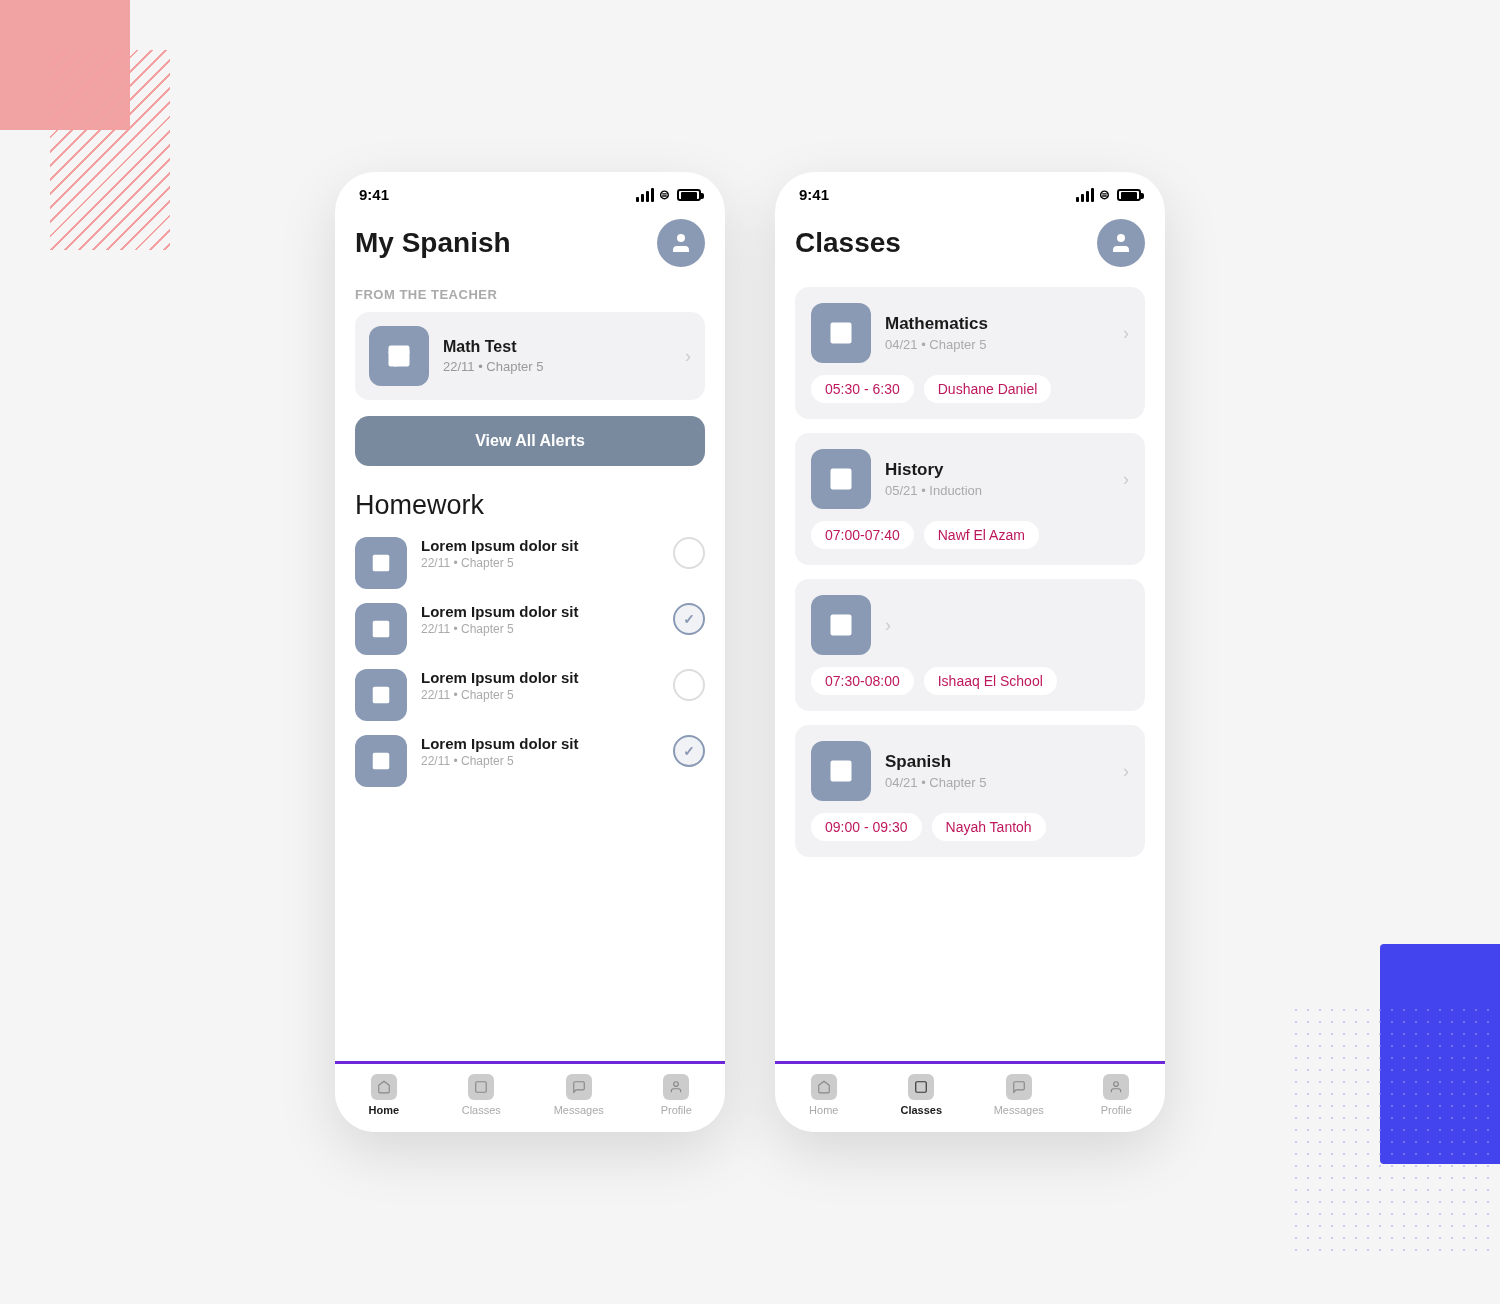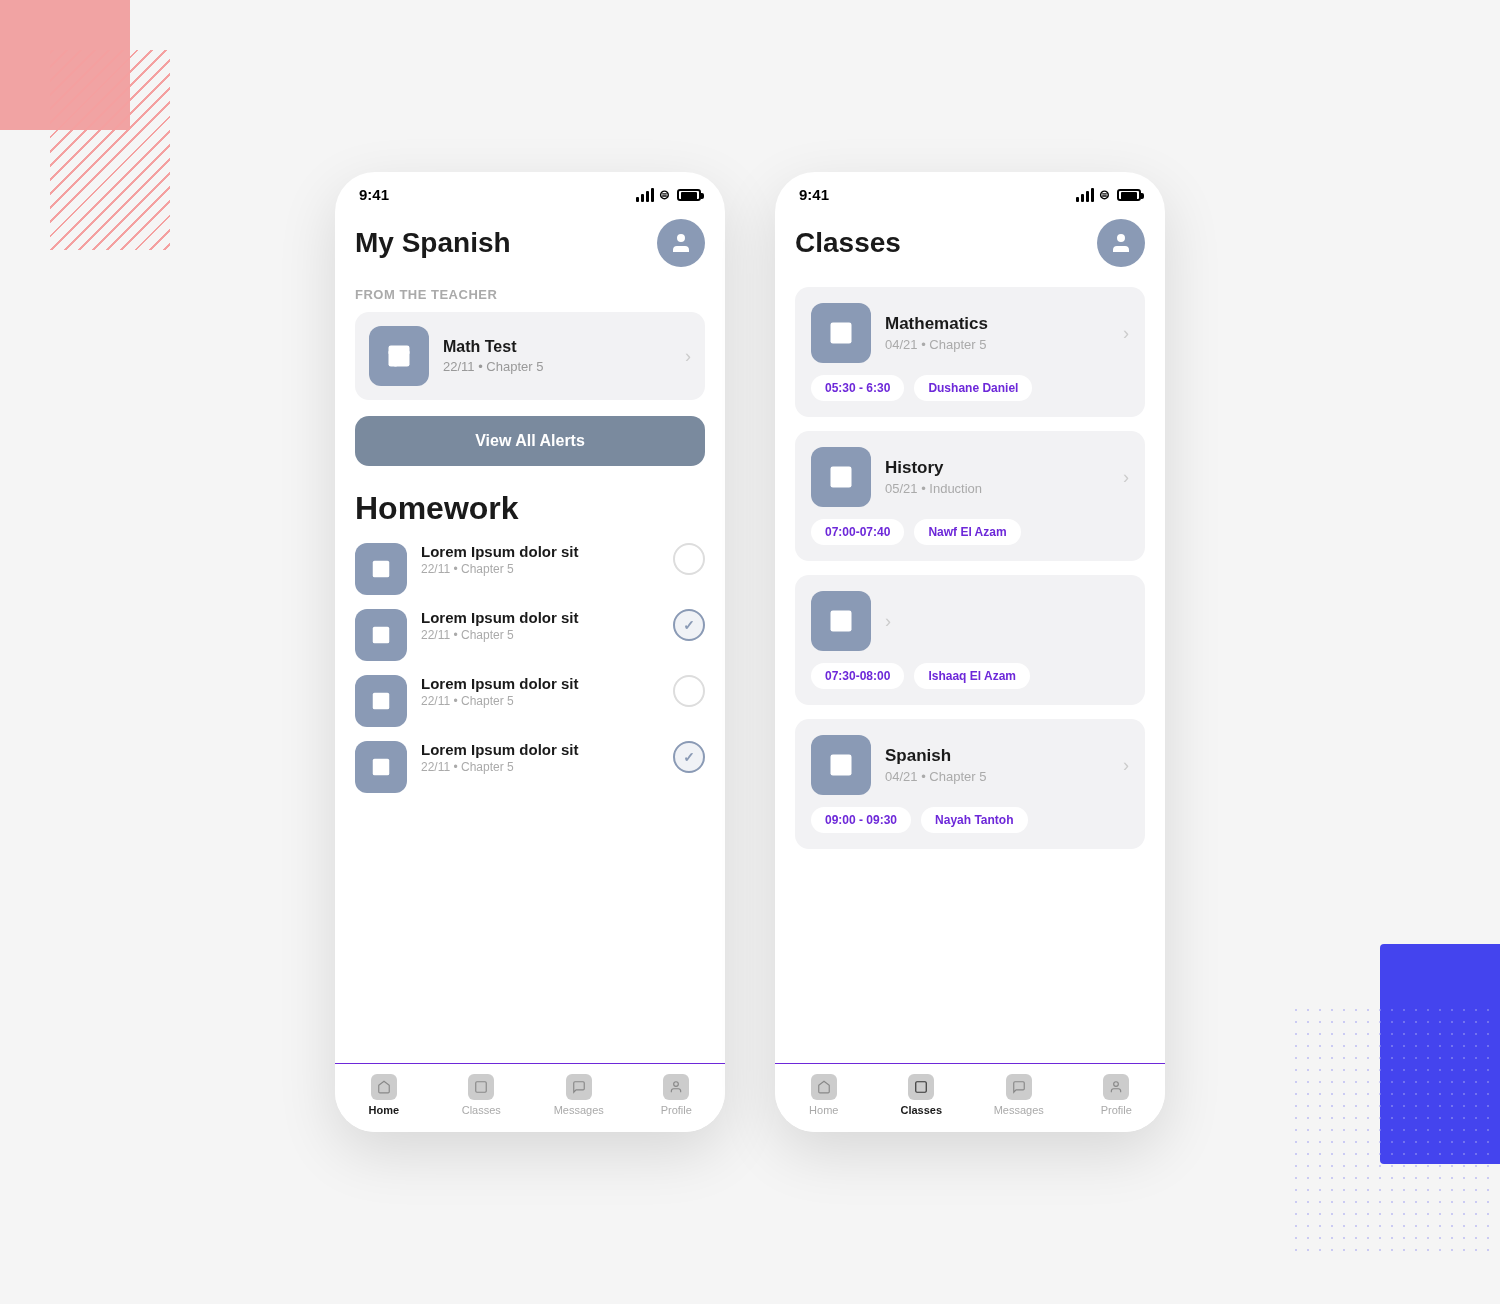--- a/index.html
+++ b/index.html
@@ -227,22 +227,22 @@
       padding: 16px;
       width: 100%;
       font-size: 16px;
       font-weight: 600;
       cursor: pointer;
       margin-bottom: 24px;
     }
 
     
     .section-title {
-      font-size: 32px;
-      font-weight: 700;
+      font-size: 27px;
+      font-weight: 400;
       color: #1a1a1a;
       margin-bottom: 16px;
     }
 
     
     .hw-item {
       display: flex;
       align-items: flex-start;
       gap: 14px;
       margin-bottom: 14px;
@@ -287,21 +287,21 @@
     .hw-check.checked::after {
       content: '✓';
       color: #8a9ab5;
       font-size: 14px;
       font-weight: 700;
     }
 
     
     .tab-bar {
       display: flex;
-      border-top: 1px solid #6d28d9;
+      border-top: 3px solid #6d28d9;
       padding: 10px 0 16px;
       background: #fff;
     }
     .tab-item {
       flex: 1;
       display: flex;
       flex-direction: column;
       align-items: center;
       gap: 4px;
       cursor: pointer;
@@ -352,23 +352,23 @@
       color: #aaa;
     }
     .class-card-bottom {
       display: flex;
       gap: 10px;
     }
     .class-tag {
       background: #fff;
       border-radius: 20px;
       padding: 6px 14px;
-      font-size: 12px;
-      color: #6d28d9;
-      font-weight: 700;
+      font-size: 14px;
+      color: #be185d;
+      font-weight: 400;
     }
   </style>
 </head>
 <body>
 
 <div class="bg-pink-rect"></div>
 <div class="bg-pink-lines"></div>
 <div class="bg-blue-rect"></div>
 <div class="bg-dots"></div>
 
@@ -585,21 +585,21 @@
         <div class="class-card-top">
           <div class="card-thumb">
             <svg viewBox="0 0 24 24">
               <rect x="3" y="3" width="18" height="18" rx="2"></rect>
             </svg>
           </div>
           <span class="chevron-icon">›</span>
         </div>
         <div class="class-card-bottom">
           <span class="class-tag">07:30-08:00</span>
-          <span class="class-tag">Ishaaq El Azam</span>
+          <span class="class-tag">Ishaaq El School</span>
         </div>
       </div>
 
       <div class="class-card">
         <div class="class-card-top">
           <div class="card-thumb">
             <svg viewBox="0 0 24 24">
               <rect x="3" y="3" width="18" height="18" rx="2"></rect>
             </svg>
           </div>

